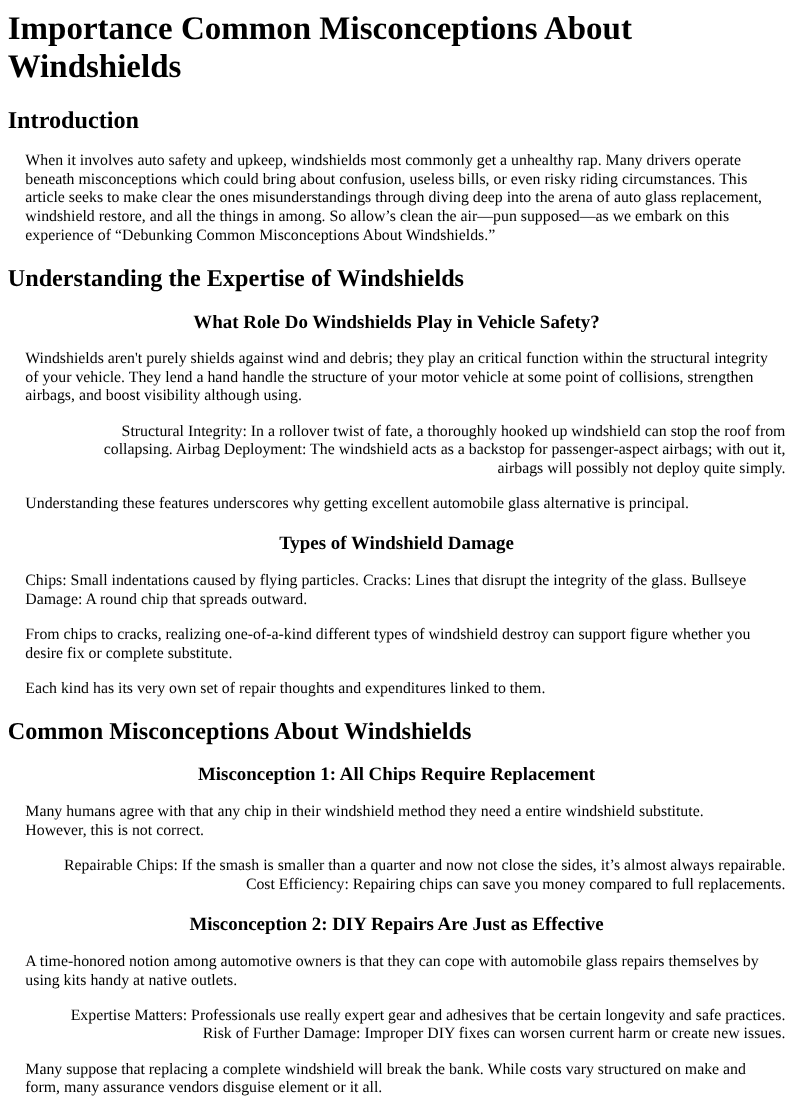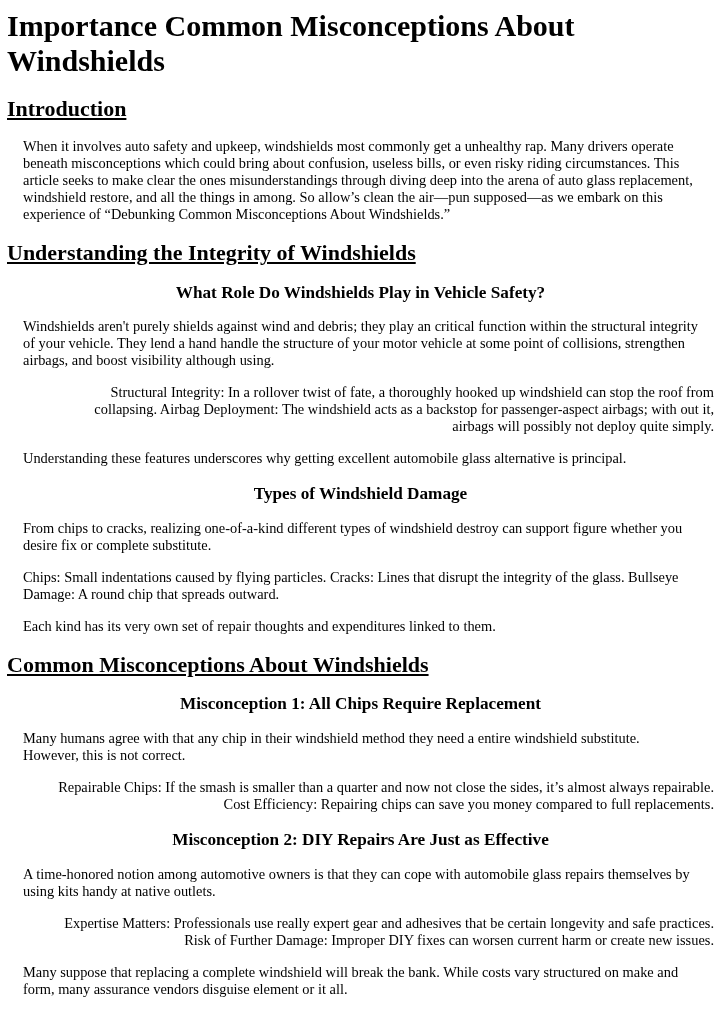--- a/index.html
+++ b/index.html
@@ -19,21 +19,20 @@
     font-size: 30px;
     font-weight: bold;
     margin: 2px 0 18px 0;
     line-height: 1.15;
   }
   h2 {
     font-size: 22px;
     font-weight: bold;
     margin: 17px 0 17px 0;
     line-height: 1.15;
-    text-decoration: underline;
   }
   h3 {
     font-size: 17.2px;
     font-weight: bold;
     margin: 17px 0 16px 0;
     line-height: 1.15;
     text-align: center;
   }
   p {
     margin: 15px 16px;
@@ -46,30 +45,30 @@
 </style>
 </head>
 <body>
 
 <main>
   <h1>Importance Common Misconceptions About Windshields</h1>
 
   <h2>Introduction</h2>
   <p>When it involves auto safety and upkeep, windshields most commonly get a unhealthy rap. Many drivers operate beneath misconceptions which could bring about confusion, useless bills, or even risky riding circumstances. This article seeks to make clear the ones misunderstandings through diving deep into the arena of auto glass replacement, windshield restore, and all the things in among. So allow’s clean the air—pun supposed—as we embark on this experience of “Debunking Common Misconceptions About Windshields.”</p>
 
-  <h2>Understanding the Integrity of Windshields</h2>
+  <h2>Understanding the Expertise of Windshields</h2>
 
   <h3>What Role Do Windshields Play in Vehicle Safety?</h3>
   <p>Windshields aren't purely shields against wind and debris; they play an critical function within the structural integrity of your vehicle. They lend a hand handle the structure of your motor vehicle at some point of collisions, strengthen airbags, and boost visibility although using.</p>
   <blockquote>Structural Integrity: In a rollover twist of fate, a thoroughly hooked up windshield can stop the roof from collapsing. Airbag Deployment: The windshield acts as a backstop for passenger-aspect airbags; with out it, airbags will possibly not deploy quite simply.</blockquote>
   <p>Understanding these features underscores why getting excellent automobile glass alternative is principal.</p>
 
   <h3>Types of Windshield Damage</h3>
+  <p>Chips: Small indentations caused by flying particles. Cracks: Lines that disrupt the integrity of the glass. Bullseye Damage: A round chip that spreads outward.</p>
   <p>From chips to cracks, realizing one-of-a-kind different types of windshield destroy can support figure whether you desire fix or complete substitute.</p>
-  <p>Chips: Small indentations caused by flying particles. Cracks: Lines that disrupt the integrity of the glass. Bullseye Damage: A round chip that spreads outward.</p>
   <p>Each kind has its very own set of repair thoughts and expenditures linked to them.</p>
 
   <h2>Common Misconceptions About Windshields</h2>
 
   <h3>Misconception 1: All Chips Require Replacement</h3>
   <p>Many humans agree with that any chip in their windshield method they need a entire windshield substitute. However, this is not correct.</p>
   <blockquote>Repairable Chips: If the smash is smaller than a quarter and now not close the sides, it’s almost always repairable. Cost Efficiency: Repairing chips can save you money compared to full replacements.</blockquote>
 
   <h3>Misconception 2: DIY Repairs Are Just as Effective</h3>
   <p>A time-honored notion among automotive owners is that they can cope with automobile glass repairs themselves by using kits handy at native outlets.</p>

